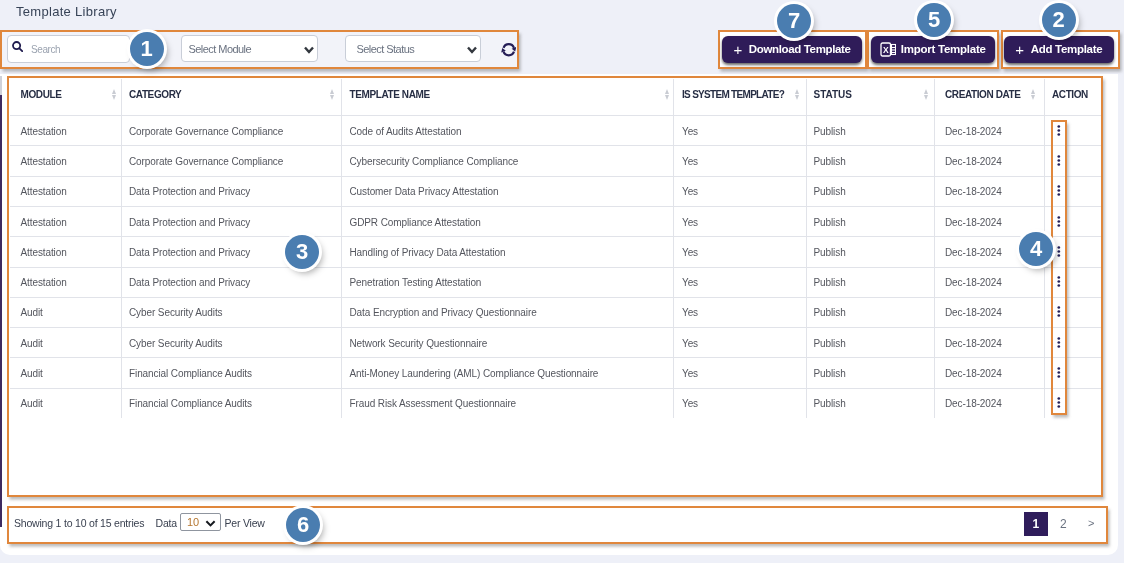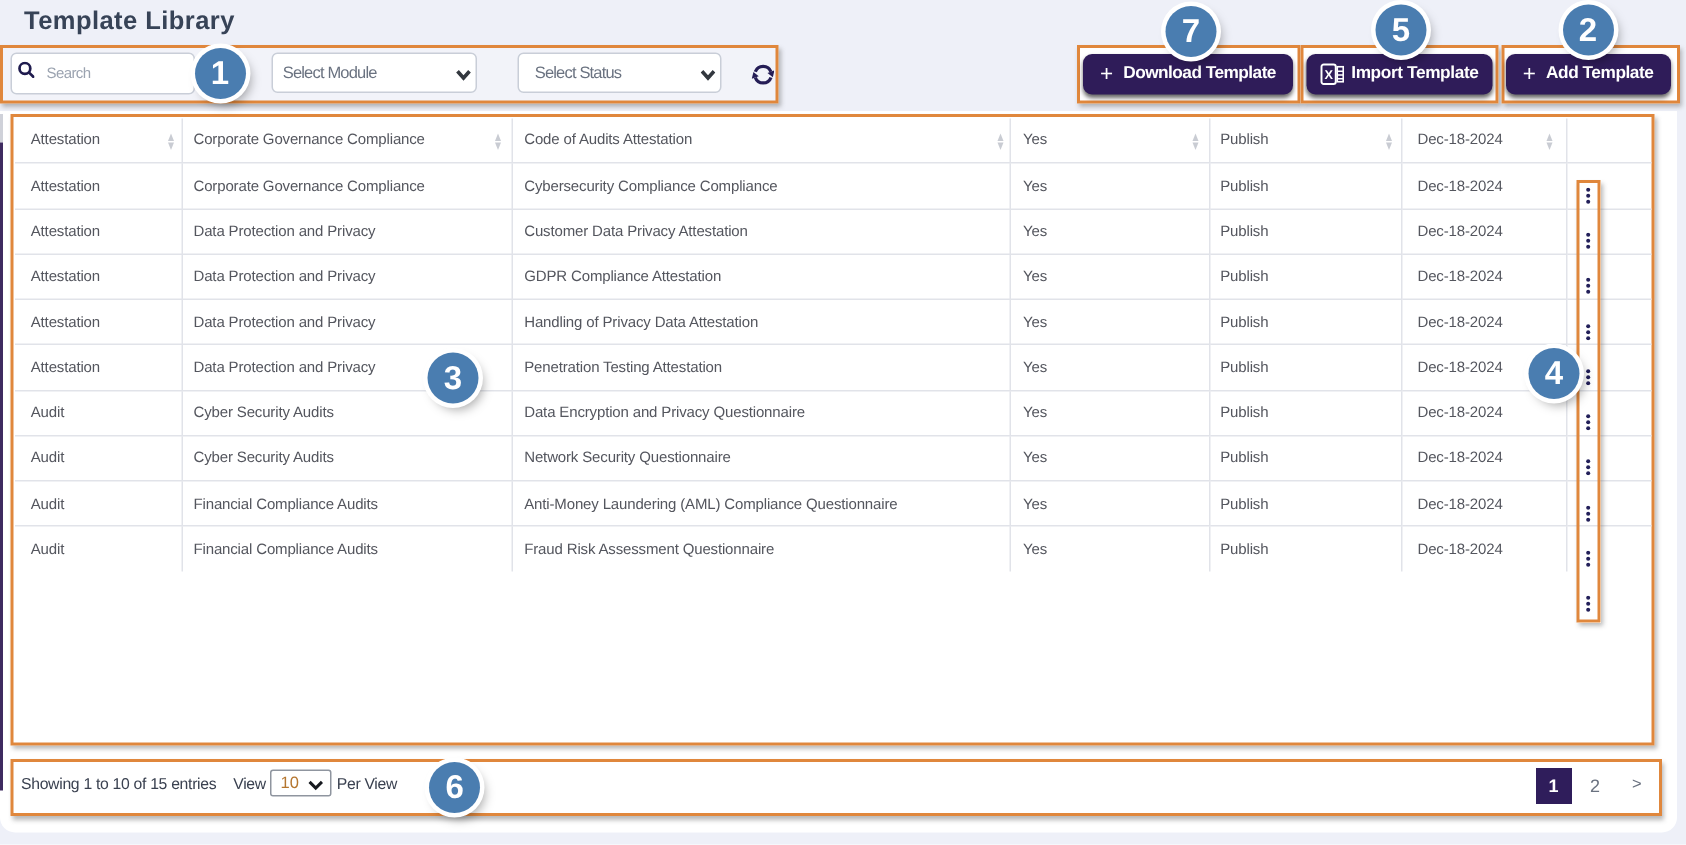--- a/index.html
+++ b/index.html
@@ -3,21 +3,21 @@
 <meta charset="utf-8">
 <style>
   * { margin:0; padding:0; box-sizing:border-box; }
   html,body { width:1124px; height:563px; overflow:hidden; }
   body { position:relative; background:#eef0f8; font-family:"Liberation Sans", sans-serif; }
   .abs { position:absolute; }
   
   .card { left:0; top:74px; width:1118px; height:481px; background:#fff; border-radius:0 0 10px 10px; }
   .stripgray { left:0; top:76px; width:2.2px; height:19px; background:#cfd1d9; }
   .stripdark { left:0; top:95px; width:2.2px; height:432px; background:#3e2a60; }
-  h1.title { position:absolute; left:16px; top:3.5px; font-size:17px; font-weight:700; color:#374357; letter-spacing:.3px;text-align:right; }
+  h1.title { position:absolute; left:16px; top:3.5px; font-size:13px; font-weight:400; color:#374357; letter-spacing:.3px;text-align:right; }
   
   .obox { position:absolute; border:2.8px solid #e0873c; box-shadow:1.5px 2.5px 3px rgba(100,100,100,.45); }
   
   .toolbar { left:0; top:30px; width:519px; height:39px; background:#f2f3f9; }
   .inp { position:absolute; background:#fff; border:1px solid #c9ced8; border-radius:4px; }
   .search { left:7px; top:35px; width:123px; height:28px; }
   .ph { position:absolute; font-size:10px; letter-spacing:-.4px; color:#9ba3b0; }
   .seltext { position:absolute; font-size:11px; letter-spacing:-.55px; color:#6a7280; }
   .selbox { height:27px; top:35px; }
   
@@ -106,20 +106,29 @@
       </svg>
       Import Template</div>
   </div>
   <div class="obox bwrap" style="left:1001px; top:30px; width:118.5px; height:38.5px;">
     <div class="btn" style="left:1px; width:109.5px; letter-spacing:-.3px;"><span style="font-weight:400;font-size:15px;margin-right:7px;">+</span>Add Template</div>
   </div>
 
   <div class="obox" style="left:7px; top:76px; width:1096px; height:421px; background:#fff;"></div>
   <table class="grid">
     <tbody>
+      <tr>
+      <th class="c0">MODULE</th>
+        <th class="c1">CATEGORY</th>
+        <th class="c2">TEMPLATE NAME</th>
+      <th class="c3" style="letter-spacing:-.7px;">IS SYSTEM TEMPLATE?</th>
+        <th class="c4" style="letter-spacing:0;">STATUS</th>
+        <th class="c5">CREATION DATE</th>
+        <th class="c6">ACTION</th>
+    </tr>
     <tr>
         <td class="c0">Attestation</td>
         <td class="c1">Corporate Governance Compliance</td>
         <td class="c2">Code of Audits Attestation</td>
         <td class="c3">Yes</td>
         <td class="c4">Publish</td>
         <td class="c5">Dec-18-2024</td>
         <td class="c6"></td>
       </tr>
     <tr>
@@ -261,21 +270,21 @@
   <svg class="abs kb" style="left:1056.8px;top:397.3px" width="4" height="11" viewBox="0 0 4 11">
     <circle cx="1.8" cy="1.5" r="1.35"></circle>
     <circle cx="1.8" cy="5.5" r="1.35"></circle>
     <circle cx="1.8" cy="9.5" r="1.35"></circle>
   </svg>
 
   <div class="obox actionbox"></div>
 
   <div class="obox footer"></div>
   <span class="ftext" style="left:14px; top:516.5px;">Showing 1 to 10 of 15 entries</span>
-  <span class="ftext" style="left:155.5px; top:516.5px;">View</span>
+  <span class="ftext" style="left:155.5px; top:516.5px;">Data</span>
   <div class="pagesel abs"></div>
   <span class="abs" style="left:187px; top:516px; font-size:11px; color:#b5762f;">10</span>
   <svg class="abs" style="left:205px;top:519.5px" width="11" height="8" viewBox="0 0 12 8">
     <polyline points="1.5,1 6,5.5 10.5,1" fill="none" stroke="#16191f" stroke-width="2.2"></polyline>
   </svg>
   <span class="ftext" style="left:224.5px; top:516.5px;">Per View</span>
   <div class="pag1">1</div>
   <span class="abs" style="left:1060px; top:517px; font-size:12px; color:#6a7280;">2</span>
   <span class="abs" style="left:1088px; top:517px; font-size:11px; color:#6a7280;">&gt;</span>
 

